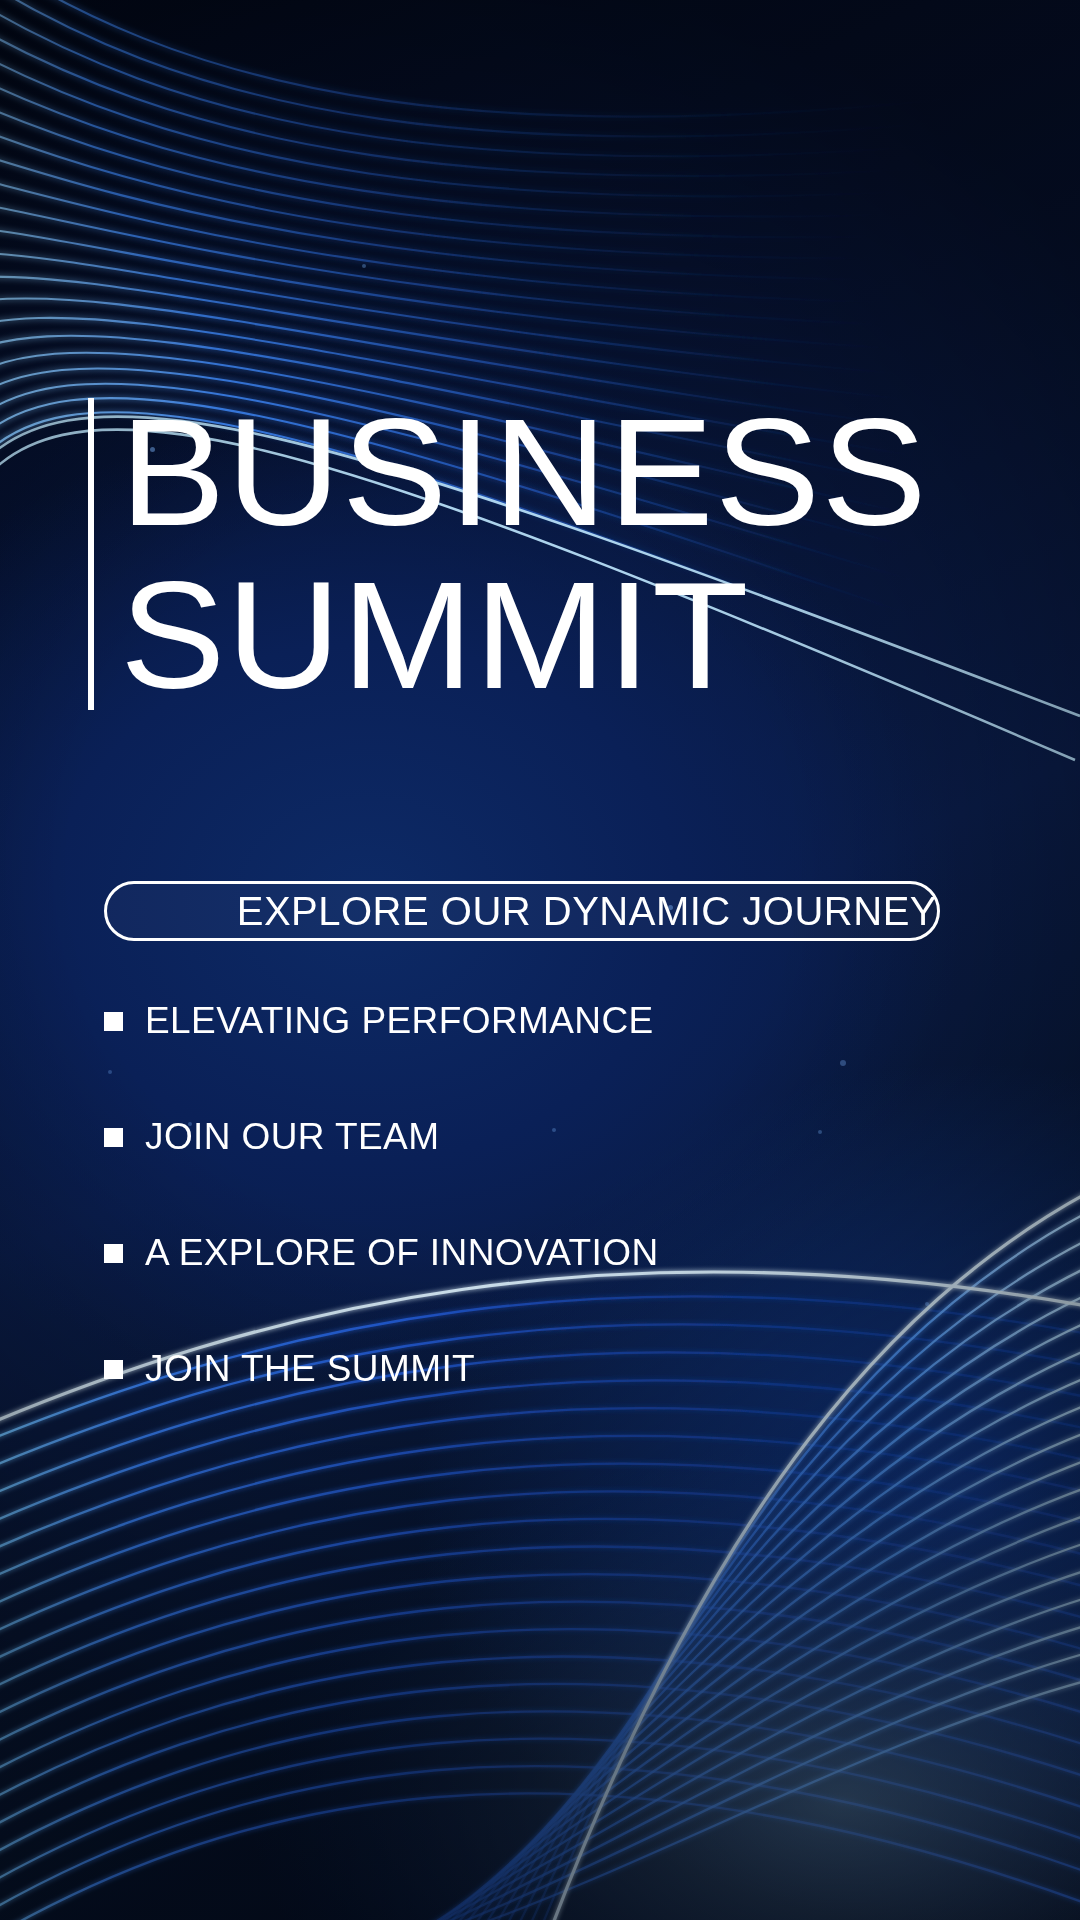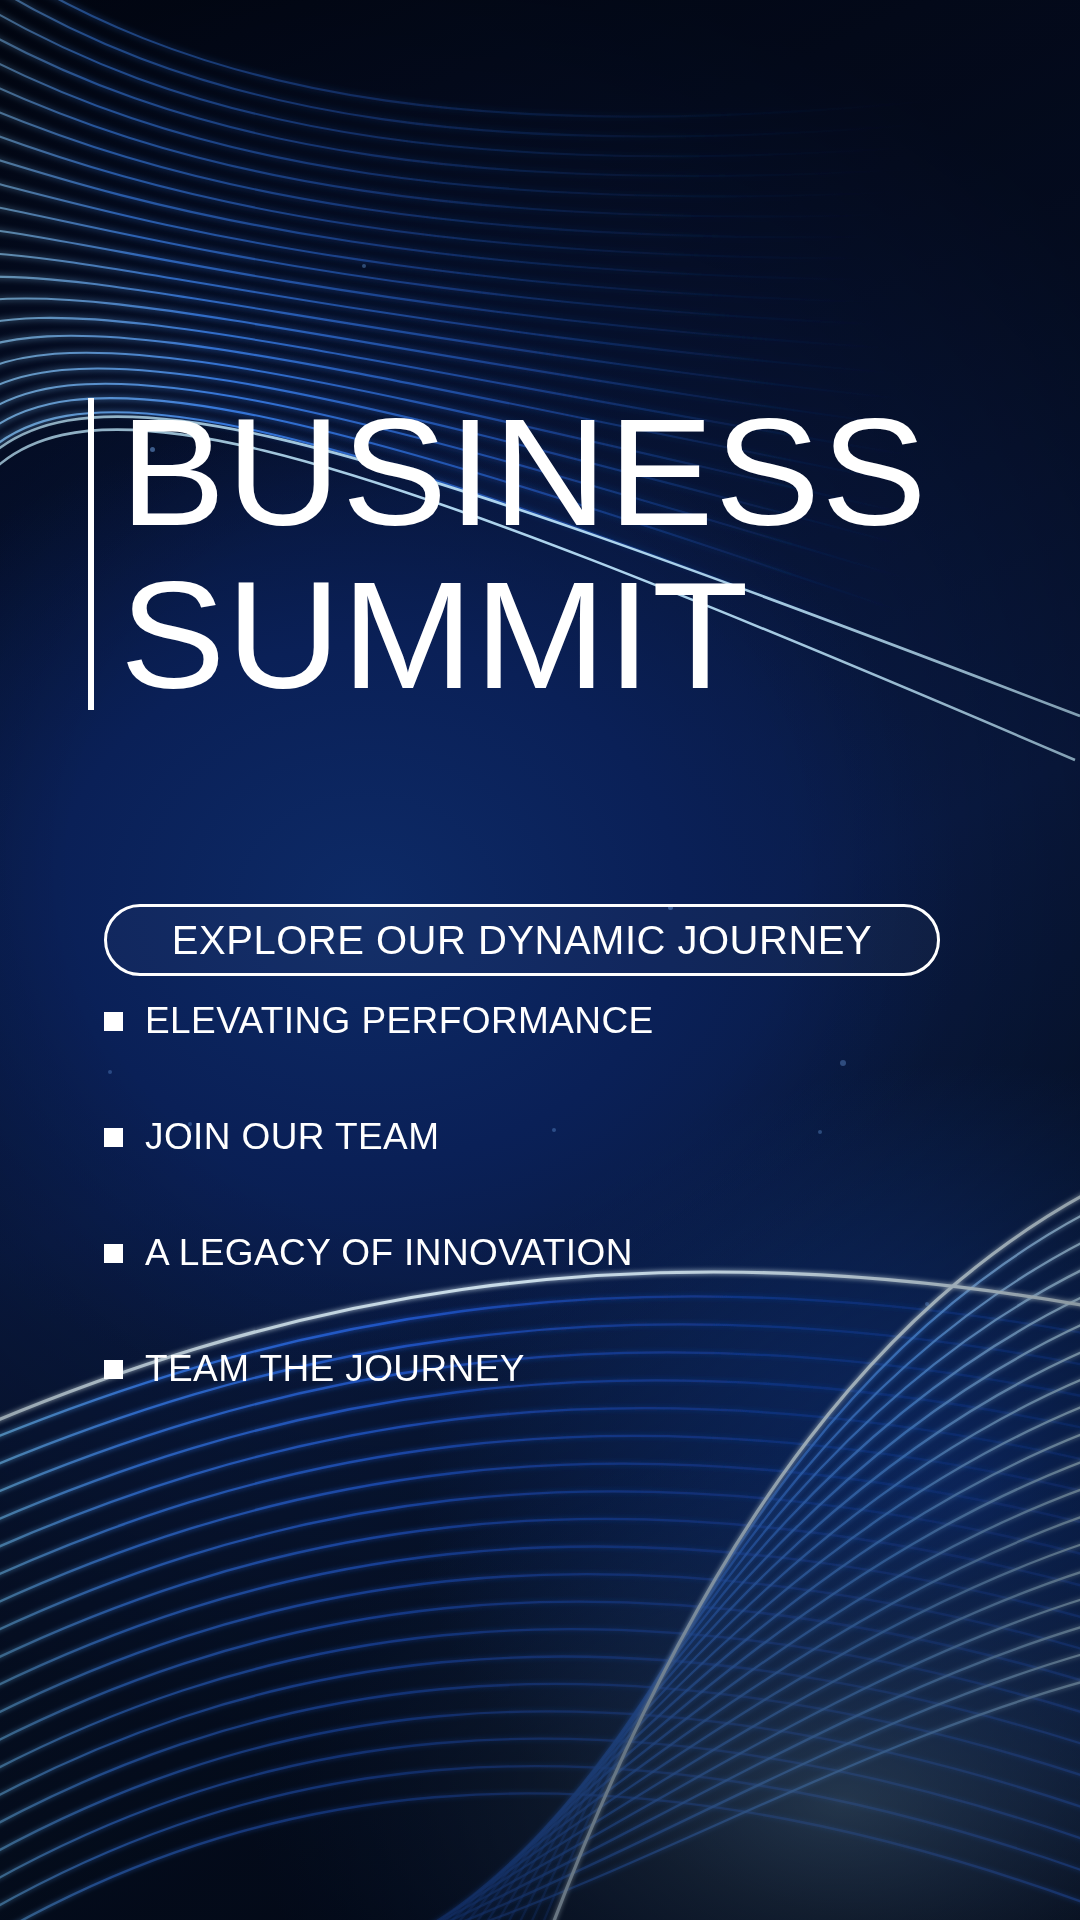--- a/index.html
+++ b/index.html
@@ -48,25 +48,25 @@
     font-size:152px;
     line-height:0.98;
     letter-spacing:1px;
     transform:scaleX(1.04);
     transform-origin:left center;
     white-space:nowrap;
   }
   .title-line + .title-line{ margin-top:14px; }
 
   .cta{
-    position:absolute; left:104px; top:904px;
-    width:836px; height:72px;
+    position:absolute; left:104px; top:881px;
+    width:836px; height:60px;
     border:3px solid #ffffff;
     border-radius:40px;
-    display:flex; align-items:center; justify-content:center;
+    display:flex; align-items:center; justify-content:flex-end;
     background:rgba(255,255,255,0.03);
   }
   .cta-label{
     color:#ffffff;
     font-size:40px;
     font-weight:400;
     letter-spacing:0.5px;
     transform:scaleX(1.0);
     white-space:nowrap;
   }
@@ -252,24 +252,24 @@
         <span class="bullet-label">ELEVATING PERFORMANCE</span>
       </div>
 
       <div class="bullet">
         <span class="bullet-marker"></span>
         <span class="bullet-label">JOIN OUR TEAM</span>
       </div>
 
       <div class="bullet">
         <span class="bullet-marker"></span>
-        <span class="bullet-label">A LEGACY OF INNOVATION</span>
-      </div>
-
-      <div class="bullet">
-        <span class="bullet-marker"></span>
-        <span class="bullet-label">TEAM THE JOURNEY</span>
+        <span class="bullet-label">A EXPLORE OF INNOVATION</span>
+      </div>
+
+      <div class="bullet">
+        <span class="bullet-marker"></span>
+        <span class="bullet-label">JOIN THE SUMMIT</span>
       </div>
 
     </div>
 
   </div>
 </div>
 
 </body></html>

